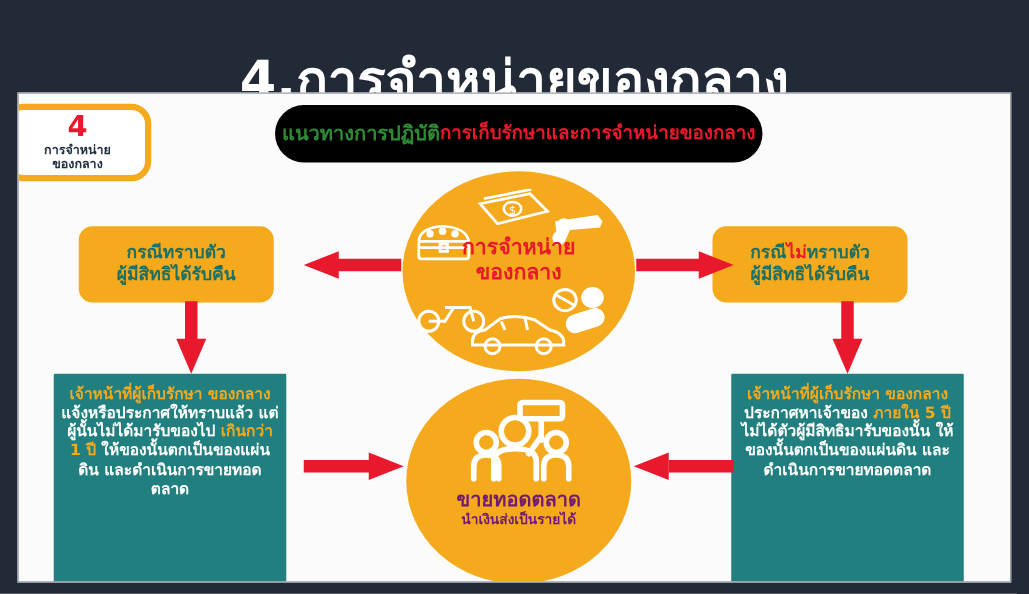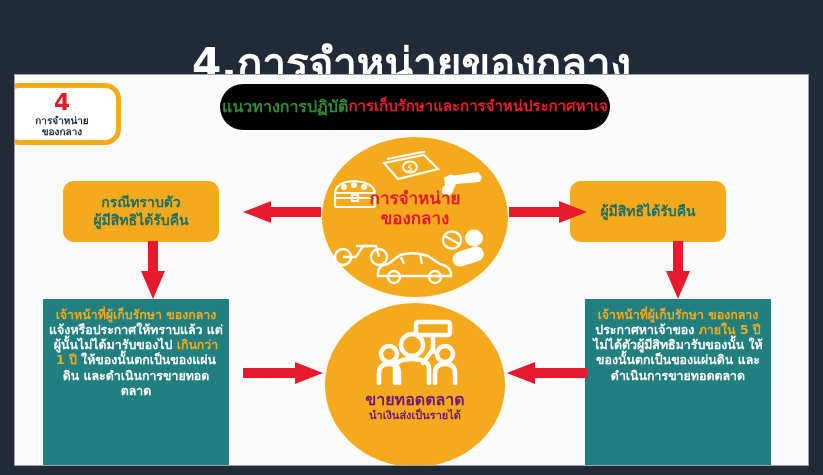--- a/index.html
+++ b/index.html
@@ -225,21 +225,21 @@
   <div class="badge">
     <div class="badge-number">4</div>
     <div class="badge-label">
       <span>การจำหน่าย</span><br>
       <span>ของกลาง</span>
     </div>
   </div>
 
   <div class="header-pill">
     <div class="header-line1">แนวทางการปฏิบัติ</div>
-    <div class="header-line2">การเก็บรักษาและการจำหน่ประกาศหาเจ</div>
+    <div class="header-line2">การเก็บรักษาและการจำหน่ายของกลาง</div>
   </div>
 
   <div class="center-circle">
 
     <svg class="cc-icon" style="left:56px; top:14px;" width="66" height="34" viewBox="0 0 66 34">
       <g fill="none" stroke="#ffffff" stroke-width="2.2">
         <path d="M6 12 L46 4 L60 18 L20 28 Z"></path>
         <path d="M9 8 L47 0.5"></path>
       </g>
       <ellipse cx="32" cy="16" rx="7" ry="5.5" fill="none" stroke="#ffffff" stroke-width="2"></ellipse>
@@ -307,20 +307,21 @@
     <div class="arr-shaft" style="left:0px; top:6px; width:52px; height:10px;"></div>
     <div class="arr-head" style="left:50px; top:0px; border-top:11px solid transparent; border-bottom:11px solid transparent; border-left:28px solid #e8192c;"></div>
   </div>
 
   <div class="side-box side-box-left">
     <div class="side-text">กรณีทราบตัว</div>
     <div class="side-text">ผู้มีสิทธิได้รับคืน</div>
   </div>
 
   <div class="side-box side-box-right">
+    <div class="side-text"><span>กรณี</span><span class="neg">ไม่</span><span>ทราบตัว</span></div>
     <div class="side-text">ผู้มีสิทธิได้รับคืน</div>
   </div>
 
   <div class="down-arrow" style="left:126px; top:166px; width:24px; height:58px;">
     <div class="arr-shaft" style="left:7px; top:0px; width:10px; height:32px;"></div>
     <div class="arr-head" style="left:0px; top:30px; border-left:12px solid transparent; border-right:12px solid transparent; border-top:28px solid #e8192c;"></div>
   </div>
 
   <div class="down-arrow" style="left:651px; top:166px; width:24px; height:58px;">
     <div class="arr-shaft" style="left:7px; top:0px; width:10px; height:32px;"></div>

